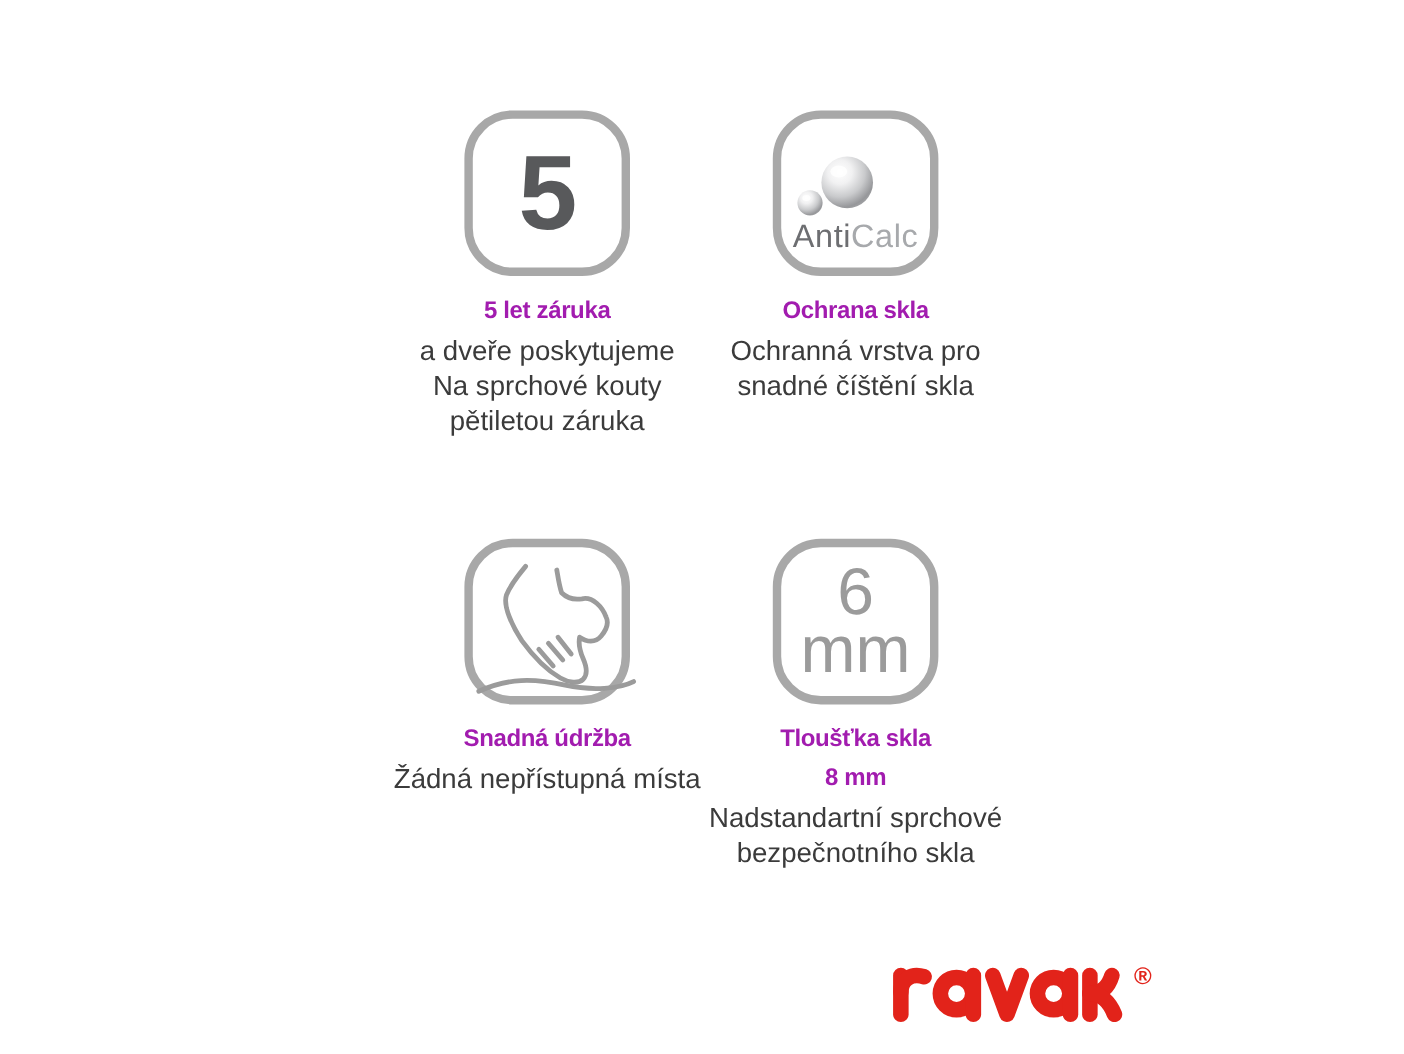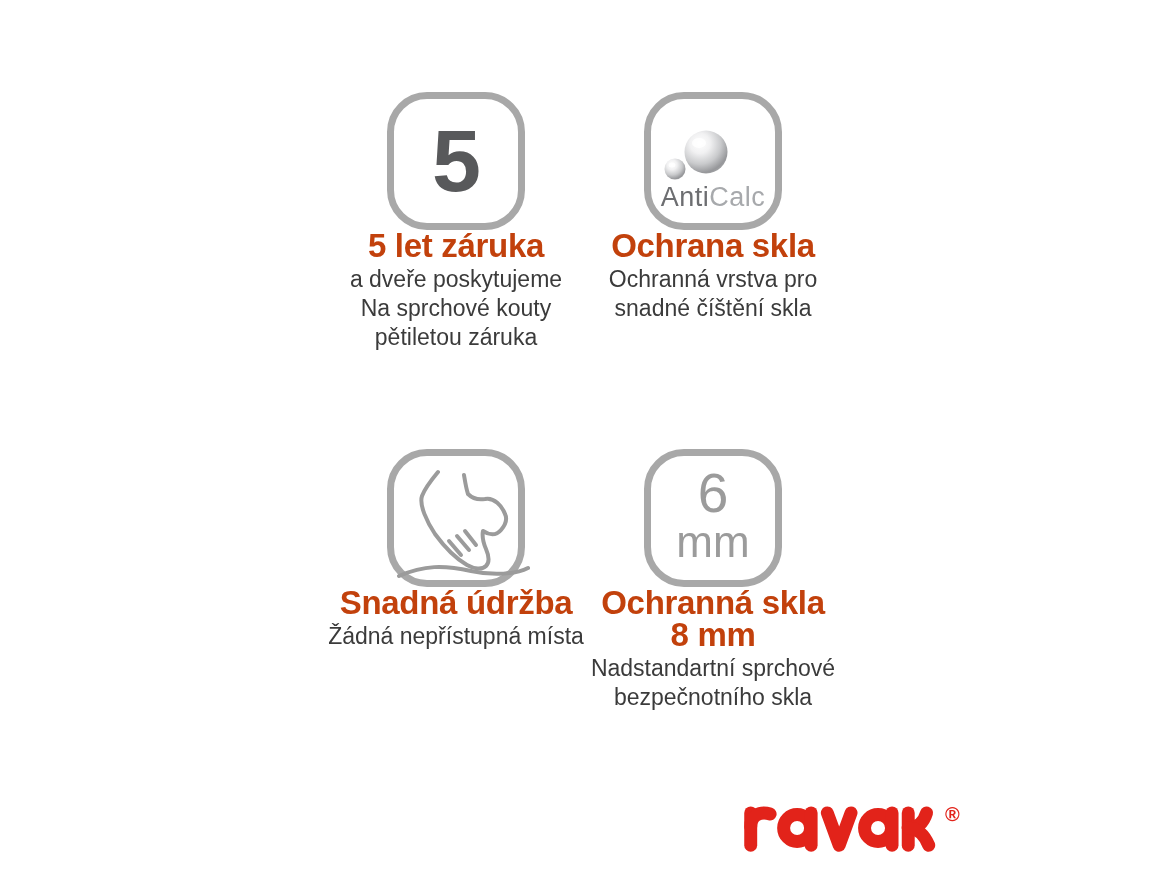--- a/index.html
+++ b/index.html
@@ -38,24 +38,25 @@
 
   .anticalc-label {
     position: absolute; left: 0; right: 0; bottom: 12px;
     font-size: 27px; letter-spacing: 0.5px; line-height: 27px;
   }
   .anticalc-label .anti { color: #6d6e71; }
   .anticalc-label .calc { color: #a7a9ac; }
 
   .mm-stack { display: flex; flex-direction: column; align-items: center; color: #9b9b9b; }
   .mm-line1 { font-size: 55px; line-height: 47px; }
-  .mm-line2 { font-size: 44px; line-height: 49px; }
+  .mm-line2 { font-size: 55px; line-height: 49px; }
 
   .feature-title {
-    font-size: 33px; font-weight: bold; color: #c2410c;
+    margin-top: 13px;
+    font-size: 20px; font-weight: bold; color: #a21caf;
     line-height: 32px; letter-spacing: -0.3px;
   }
   .feature-sub {
     margin-top: 3px;
     font-size: 23px; color: #3b3b3b; line-height: 29px;
   }
 
   
   .logo {
     position: absolute; left: 741px; top: 803px;
@@ -135,21 +136,21 @@
   </div>
 
   <div class="feature col2 row2">
     <div class="icon-box">
       <div class="mm-stack">
         <span class="mm-line1">6</span>
         <span class="mm-line2">mm</span>
       </div>
     </div>
     <div class="feature-title">
-      <div>Ochranná skla</div>
+      <div>Tloušťka skla</div>
       <div>8 mm</div>
     </div>
     <div class="feature-sub">
       <div>Nadstandartní sprchové</div>
       <div>bezpečnotního skla</div>
     </div>
   </div>
 
   <div class="logo">
     <span class="sr-only">ravak</span>

